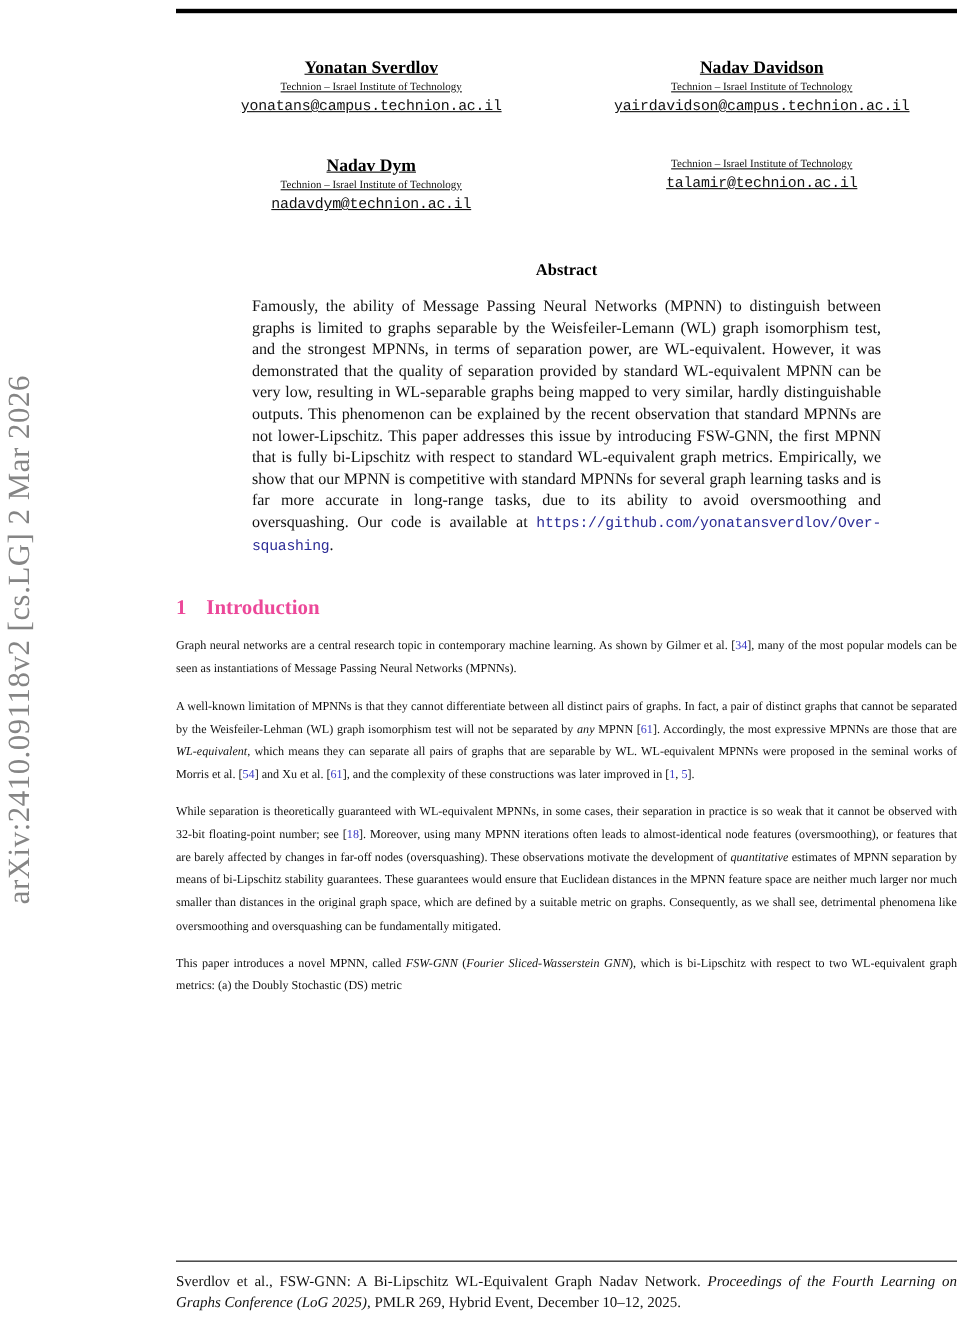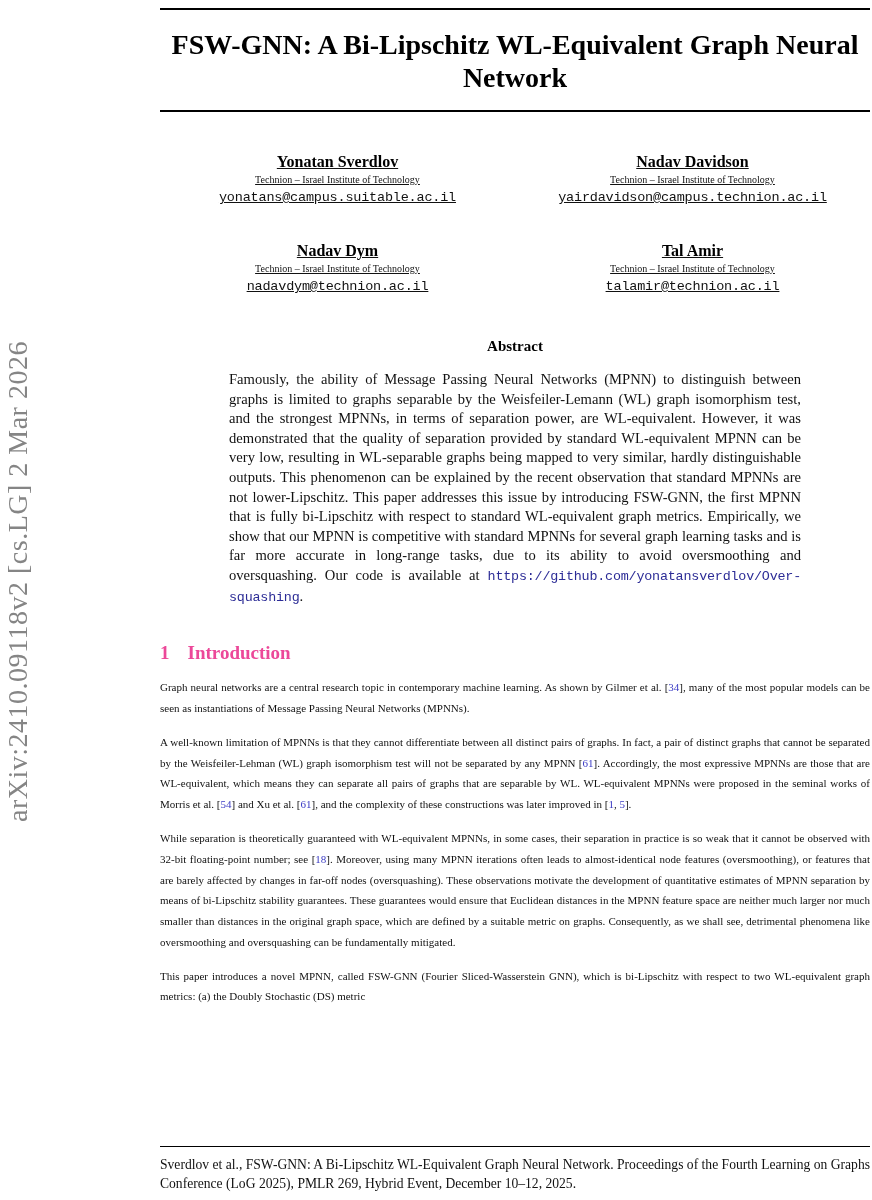--- a/index.html
+++ b/index.html
@@ -90,60 +90,58 @@
     width: 710px;
   }
   .rule-foot { height: 1px; }
   .footer-text {
     margin-top: 8px;
     font-size: 13.6px;
     line-height: 19px;
     text-align: justify;
   }
   .seg-plain { font-style: normal; }
-  .seg-italic { }
+  .seg-italic { font-style: italic; }
   .seg-cite { color: var(--cite-color, #3a3ac4); }
   .seg-url {
     color: var(--url-color, #2c2c96);
     font-family: "Liberation Mono", monospace;
     font-size: 13.4px;
     letter-spacing: -0.2px;
   }
 </style>
 </head>
 <body>
 
 <div class="watermark">arXiv:2410.09118v2  [cs.LG]  2 Mar 2026</div>
 
 <div class="content">
 
   <div class="rule rule-top"></div>
 
-  <h1 class="title">FSW-GNN: A Bi-Lipschitz WL-Equivalent Graph Neural Network</h1>
 
   <div class="rule rule-mid"></div>
 
   <div class="authors">
     <div class="author">
       <div class="name">Yonatan Sverdlov</div>
       <div class="affil">Technion – Israel Institute of Technology</div>
-      <div class="email">yonatans@campus.suitable.ac.il</div>
+      <div class="email">yonatans@campus.technion.ac.il</div>
     </div>
     <div class="author">
       <div class="name">Nadav Davidson</div>
       <div class="affil">Technion – Israel Institute of Technology</div>
       <div class="email">yairdavidson@campus.technion.ac.il</div>
     </div>
     <div class="author">
       <div class="name">Nadav Dym</div>
       <div class="affil">Technion – Israel Institute of Technology</div>
       <div class="email">nadavdym@technion.ac.il</div>
     </div>
     <div class="author">
-      <div class="name">Tal Amir</div>
       <div class="affil">Technion – Israel Institute of Technology</div>
       <div class="email">talamir@technion.ac.il</div>
     </div>
   </div>
 
   <h2 class="abstract-head">Abstract</h2>
   <p class="abstract-body"><span class="seg-plain">Famously, the ability of Message Passing Neural Networks (MPNN) to distinguish between graphs is limited to graphs separable by the Weisfeiler-Lemann (WL) graph isomorphism test, and the strongest MPNNs, in terms of separation power, are WL-equivalent. However, it was demonstrated that the quality of separation provided by standard WL-equivalent MPNN can be very low, resulting in WL-separable graphs being mapped to very similar, hardly distinguishable outputs. This phenomenon can be explained by the recent observation that standard MPNNs are not lower-Lipschitz. This paper addresses this issue by introducing FSW-GNN, the first MPNN that is fully bi-Lipschitz with respect to standard WL-equivalent graph metrics. Empirically, we show that our MPNN is competitive with standard MPNNs for several graph learning tasks and is far more accurate in long-range tasks, due to its ability to avoid oversmoothing and oversquashing. Our code is available at </span><span class="seg-url">https://github.com/yonatansverdlov/Over-squashing</span><span class="seg-plain">.</span></p>
 
   <h3 class="section-head">
     <span class="sec-num">1</span><span>Introduction</span>
@@ -151,14 +149,14 @@
 
   <p class="body-par"><span class="seg-plain">Graph neural networks are a central research topic in contemporary machine learning. As shown by Gilmer et al. [</span><span class="seg-cite">34</span><span class="seg-plain">], many of the most popular models can be seen as instantiations of Message Passing Neural Networks (MPNNs).</span></p>
   <p class="body-par"><span class="seg-plain">A well-known limitation of MPNNs is that they cannot differentiate between all distinct pairs of graphs. In fact, a pair of distinct graphs that cannot be separated by the Weisfeiler-Lehman (WL) graph isomorphism test will not be separated by </span><span class="seg-italic">any</span><span class="seg-plain"> MPNN [</span><span class="seg-cite">61</span><span class="seg-plain">]. Accordingly, the most expressive MPNNs are those that are </span><span class="seg-italic">WL-equivalent</span><span class="seg-plain">, which means they can separate all pairs of graphs that are separable by WL. WL-equivalent MPNNs were proposed in the seminal works of Morris et al. [</span><span class="seg-cite">54</span><span class="seg-plain">] and Xu et al. [</span><span class="seg-cite">61</span><span class="seg-plain">], and the complexity of these constructions was later improved in [</span><span class="seg-cite">1</span><span class="seg-plain">, </span><span class="seg-cite">5</span><span class="seg-plain">].</span></p>
   <p class="body-par"><span class="seg-plain">While separation is theoretically guaranteed with WL-equivalent MPNNs, in some cases, their separation in practice is so weak that it cannot be observed with 32-bit floating-point number; see [</span><span class="seg-cite">18</span><span class="seg-plain">]. Moreover, using many MPNN iterations often leads to almost-identical node features (oversmoothing), or features that are barely affected by changes in far-off nodes (oversquashing). These observations motivate the development of </span><span class="seg-italic">quantitative</span><span class="seg-plain"> estimates of MPNN separation by means of bi-Lipschitz stability guarantees. These guarantees would ensure that Euclidean distances in the MPNN feature space are neither much larger nor much smaller than distances in the original graph space, which are defined by a suitable metric on graphs. Consequently, as we shall see, detrimental phenomena like oversmoothing and oversquashing can be fundamentally mitigated.</span></p>
   <p class="body-par"><span class="seg-plain">This paper introduces a novel MPNN, called </span><span class="seg-italic">FSW-GNN</span><span class="seg-plain"> (</span><span class="seg-italic">Fourier Sliced-Wasserstein GNN</span><span class="seg-plain">), which is bi-Lipschitz with respect to two WL-equivalent graph metrics: (a) the Doubly Stochastic (DS) metric</span></p>
 
 </div>
 
 <div class="footer">
   <div class="rule rule-foot"></div>
-  <p class="footer-text"><span class="seg-plain">Sverdlov et al., FSW-GNN: A Bi-Lipschitz WL-Equivalent Graph Neural Network. </span><span class="seg-italic">Proceedings of the Fourth Learning on Graphs Conference (LoG 2025)</span><span class="seg-plain">, PMLR 269, Hybrid Event, December 10–12, 2025.</span></p>
+  <p class="footer-text"><span class="seg-plain">Sverdlov et al., FSW-GNN: A Bi-Lipschitz WL-Equivalent Graph Nadav Network. </span><span class="seg-italic">Proceedings of the Fourth Learning on Graphs Conference (LoG 2025)</span><span class="seg-plain">, PMLR 269, Hybrid Event, December 10–12, 2025.</span></p>
 </div>
 
 </body></html>

